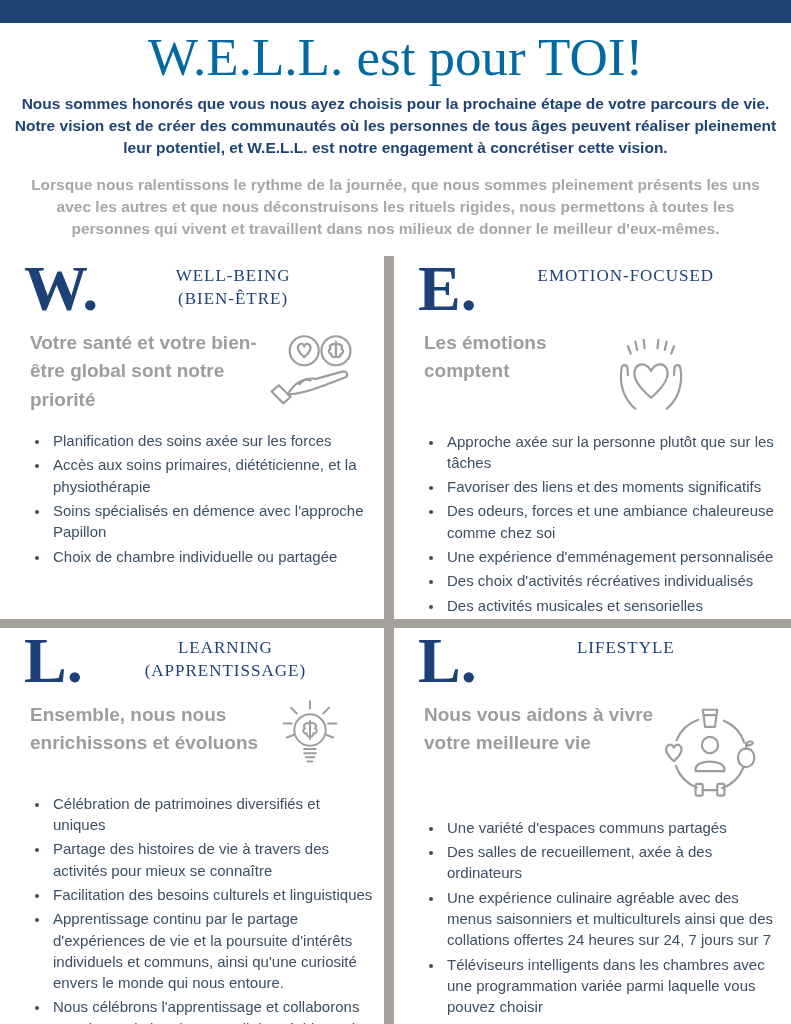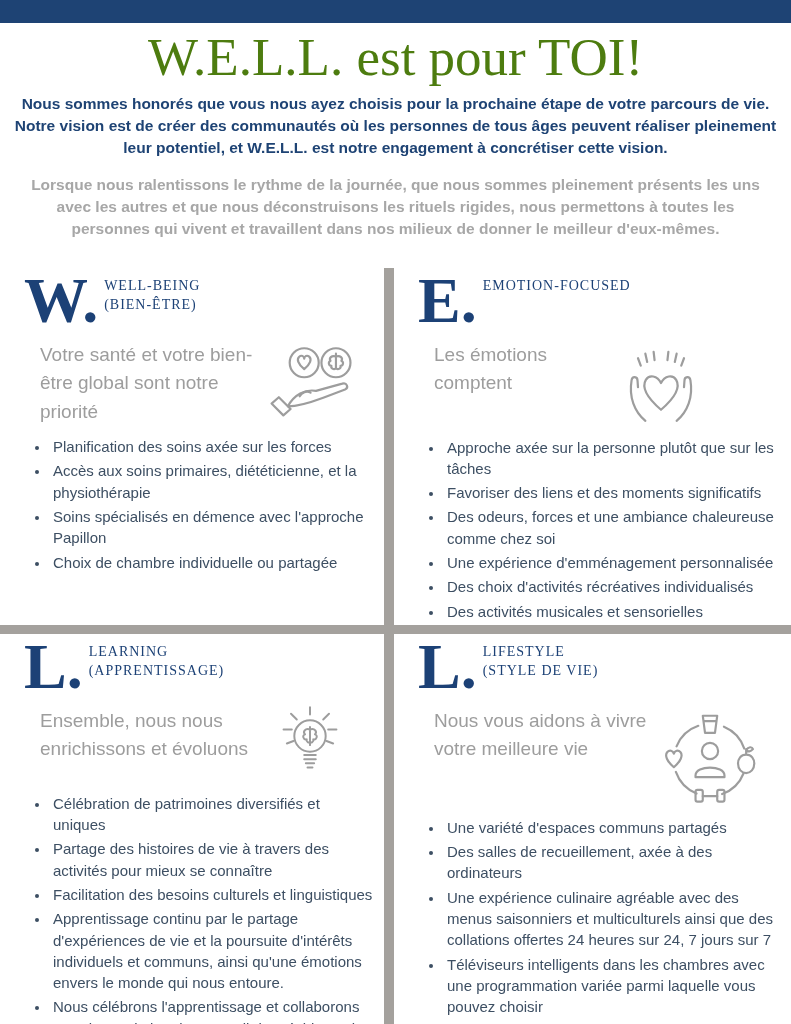--- a/index.html
+++ b/index.html
@@ -6,59 +6,59 @@
   html, body { width: 791px; }
   body {
     width: 791px; height: 1024px; overflow: hidden; background: #ffffff;
     display: flex; flex-direction: column;
     font-family: "Liberation Sans", sans-serif;
   }
   .topbar { height: 23px; background: #1e4374; flex: none; }
 
   .page-title {
     font-family: "Liberation Serif", serif; font-weight: 400;
-    font-size: 53px; line-height: 1.05; color: #4d7c0f;
+    font-size: 53px; line-height: 1.05; color: #0369a1;
     text-align: center; margin: 7px 0 3px;
   }
   .intro-bold {
     max-width: 762px; margin: 4px auto 0; text-align: center;
     font-weight: 700; font-size: 15.5px; line-height: 1.42; color: #1e4374;
   }
   .intro-gray {
-    max-width: 748px; margin: 15px auto 16px; text-align: center;
+    max-width: 748px; margin: 15px auto 4px; text-align: center;
     font-weight: 600; font-size: 15.5px; line-height: 1.42; color: #a7a7a7;
   }
 
   .grid {
     margin-top: 12px;
     display: grid;
     grid-template-columns: 384px 10px 397px;
     grid-template-rows: minmax(316px, auto) 9px minmax(404px, auto);
   }
   .v-divider { grid-column: 2; grid-row: 1 / span 3; background: #a4a19d; }
   .h-divider { grid-row: 2; grid-column: 1 / span 3; background: #a4a19d; }
 
   .quadrant { padding: 4px 8px 0 18px; }
   .q-head { display: flex; align-items: flex-start; gap: 6px; padding-right: 14px; }
   .q-letter {
     font-family: "Liberation Serif", serif; font-weight: 700;
     font-size: 64px; line-height: 0.92; color: #1c4176; flex: none; padding-left: 6px;
   }
   .q-title {
-    flex: 1; text-align: left; font-family: "Liberation Serif", serif;
-    font-size: 14px; line-height: 1.35; letter-spacing: 1px;
+    flex: 1; text-align: center; font-family: "Liberation Serif", serif;
+    font-size: 17px; line-height: 1.35; letter-spacing: 1px;
     color: #1c4176; padding-top: 5px;
   }
   .q-tag { display: flex; align-items: flex-start; padding: 10px 10px 0 12px; }
   .q-tag-text {
-    font-weight: 400; font-size: 19px; line-height: 1.5; color: #9d9d9d; flex: 1; margin-left: 10px;
+    font-weight: 700; font-size: 19px; line-height: 1.5; color: #9d9d9d; flex: 1;
   }
   .q-icon { flex: none; margin-left: 6px; }
   .q-icon svg { display: block; stroke: #9d9d9d; fill: none; stroke-width: 2.4; stroke-linecap: round; stroke-linejoin: round; }
-  .q-bullets { margin: 10px 0 0; padding-left: 32px; list-style: disc; }
+  .q-bullets { margin: 16px 0 0; padding-left: 32px; list-style: disc; }
   .q-bullets li {
     font-size: 15px; line-height: 1.42; color: #3d4f63;
     margin-bottom: 3px; padding-left: 3px;
   }
   .q-bullets li::marker { color: #3d4f63; font-size: 13px; }
 
   .q-e .q-tag-text { max-width: 175px; }
   .q-w .q-tag-text { max-width: 255px; }
   .q-l1 .q-tag-text { max-width: 270px; }
   .q-l2 .q-tag-text { max-width: 268px; }
@@ -154,31 +154,30 @@
           <path d="M46 33 v22 M46 36 c-6 -2 -9 3 -6 6 c-4 1 -2 7 2 6 c-1 3 3 5 4 3 M46 36 c6 -2 9 3 6 6 c4 1 2 7 -2 6 c1 3 -3 5 -4 3"></path>
           <path d="M39 67 h14 M39 72 h14 M41 77 h10 M43 82 h6"></path>
           <path d="M46 18 V9 M30 24 L23 17 M62 24 L69 17 M24 36 H14 M68 36 H78 M26 50 l-8 3 M66 50 l8 3"></path>
         </svg>
       </span>
     </div>
     <ul class="q-bullets">
         <li>Célébration de patrimoines diversifiés et uniques</li>
         <li>Partage des histoires de vie à travers des activités pour mieux se connaître</li>
         <li>Facilitation des besoins culturels et linguistiques</li>
-        <li>Apprentissage continu par le partage d'expériences de vie et la poursuite d'intérêts individuels et communs, ainsi qu'une émotions envers le monde qui nous entoure.</li>
+        <li>Apprentissage continu par le partage d'expériences de vie et la poursuite d'intérêts individuels et communs, ainsi qu'une curiosité envers le monde qui nous entoure.</li>
         <li>Nous célébrons l'apprentissage et collaborons avec l'association des conseil des résidents de l'Ontario et du conseil des familles de l'Ontario</li>
       </ul>
   </section>
 
   <section class="quadrant q-l2" style="grid-column:3;grid-row:3;">
     <div class="q-head">
       <div class="q-letter">L.</div>
       <div class="q-title">
         <div>LIFESTYLE</div>
-        <div>(STYLE DE VIE)</div>
       </div>
     </div>
     <div class="q-tag">
       <div class="q-tag-text">Nous vous aidons à vivre votre meilleure vie</div>
       <span class="q-icon" style="margin-right:16px;">
         <svg width="94" height="94" viewBox="0 0 104 104">
           <circle cx="52" cy="52" r="40" stroke-dasharray="34 29" stroke-dashoffset="48"></circle>
           <path d="M44 3 h16 l-2.5 19 h-11 Z M45 9 h14"></path>
           <path d="M12 60 C4.5 53.5 1.5 47 4.8 43.2 C7.2 40.5 11 41.5 12 45 C13 41.5 16.8 40.5 19.2 43.2 C22.5 47 19.5 53.5 12 60 Z"></path>
           <path d="M92 46 c-6 0 -9 5 -9 10 c0 6 4 10.5 9 10.5 c5 0 9 -4.5 9 -10.5 c0 -5 -3 -10 -9 -10 Z M92 46 v-6 M92 41 c2.5 -4 6.5 -4 7.5 -1 c-2.5 3 -5.5 3 -7.5 1"></path>

